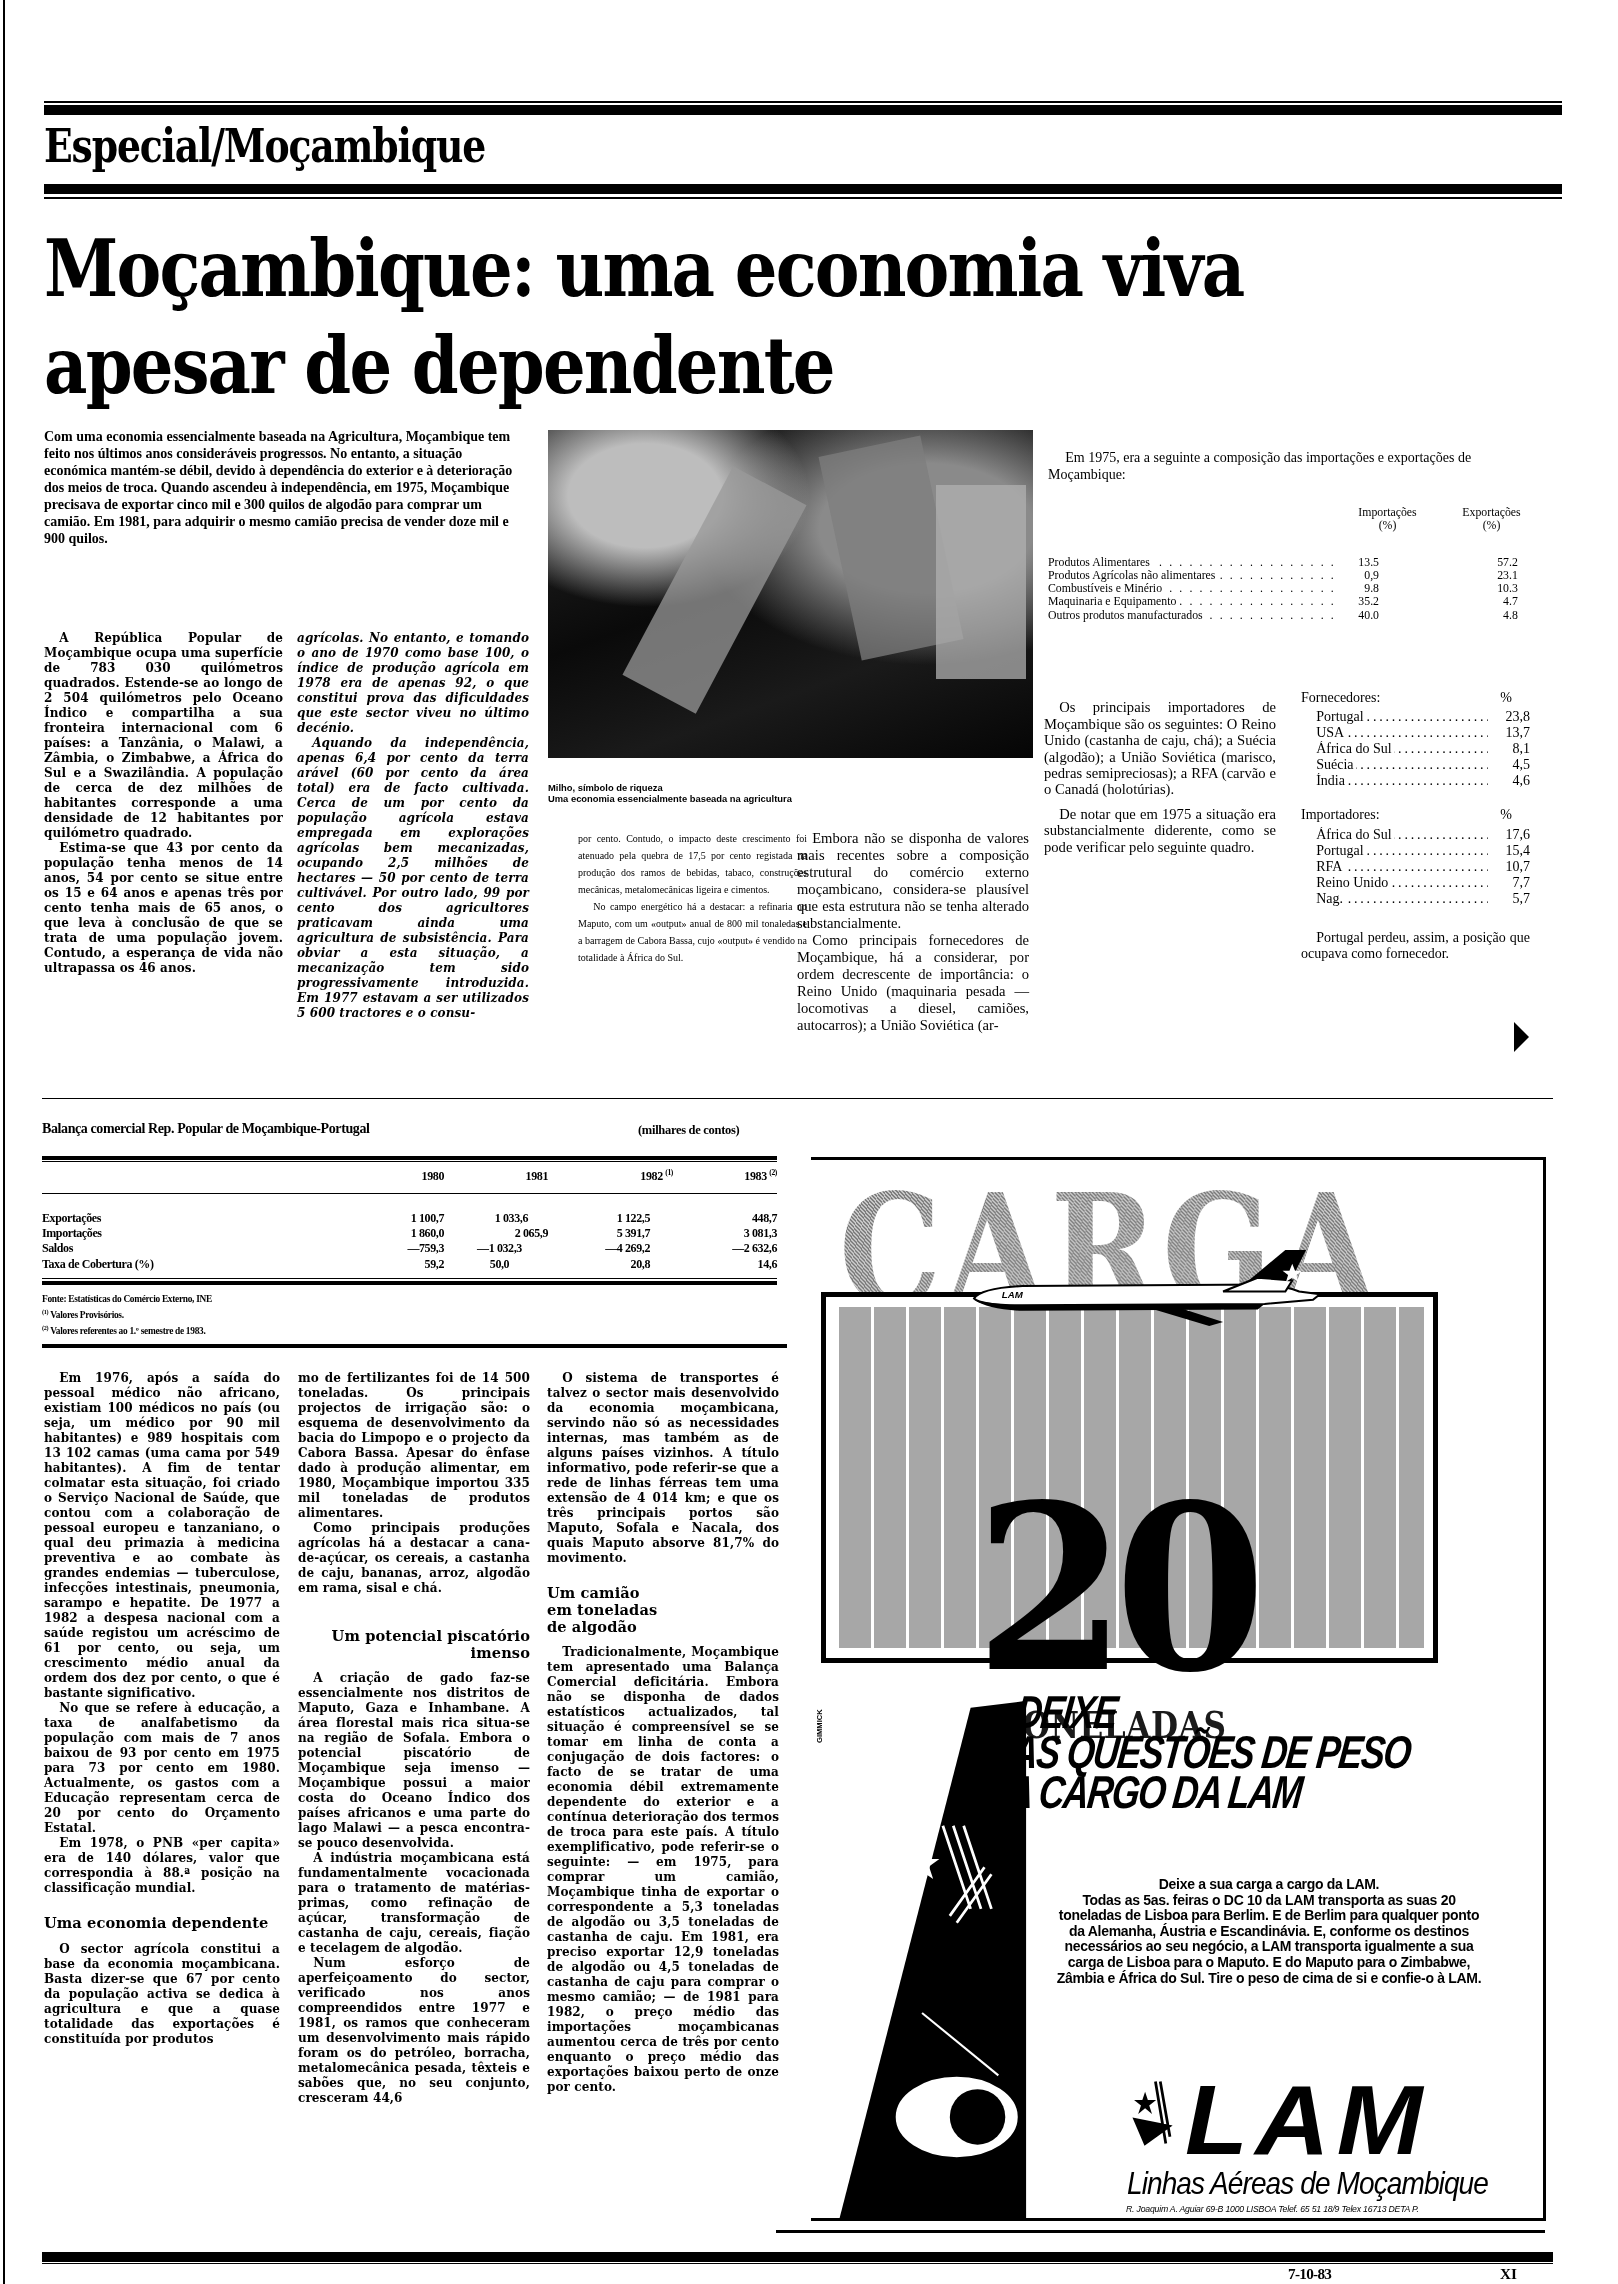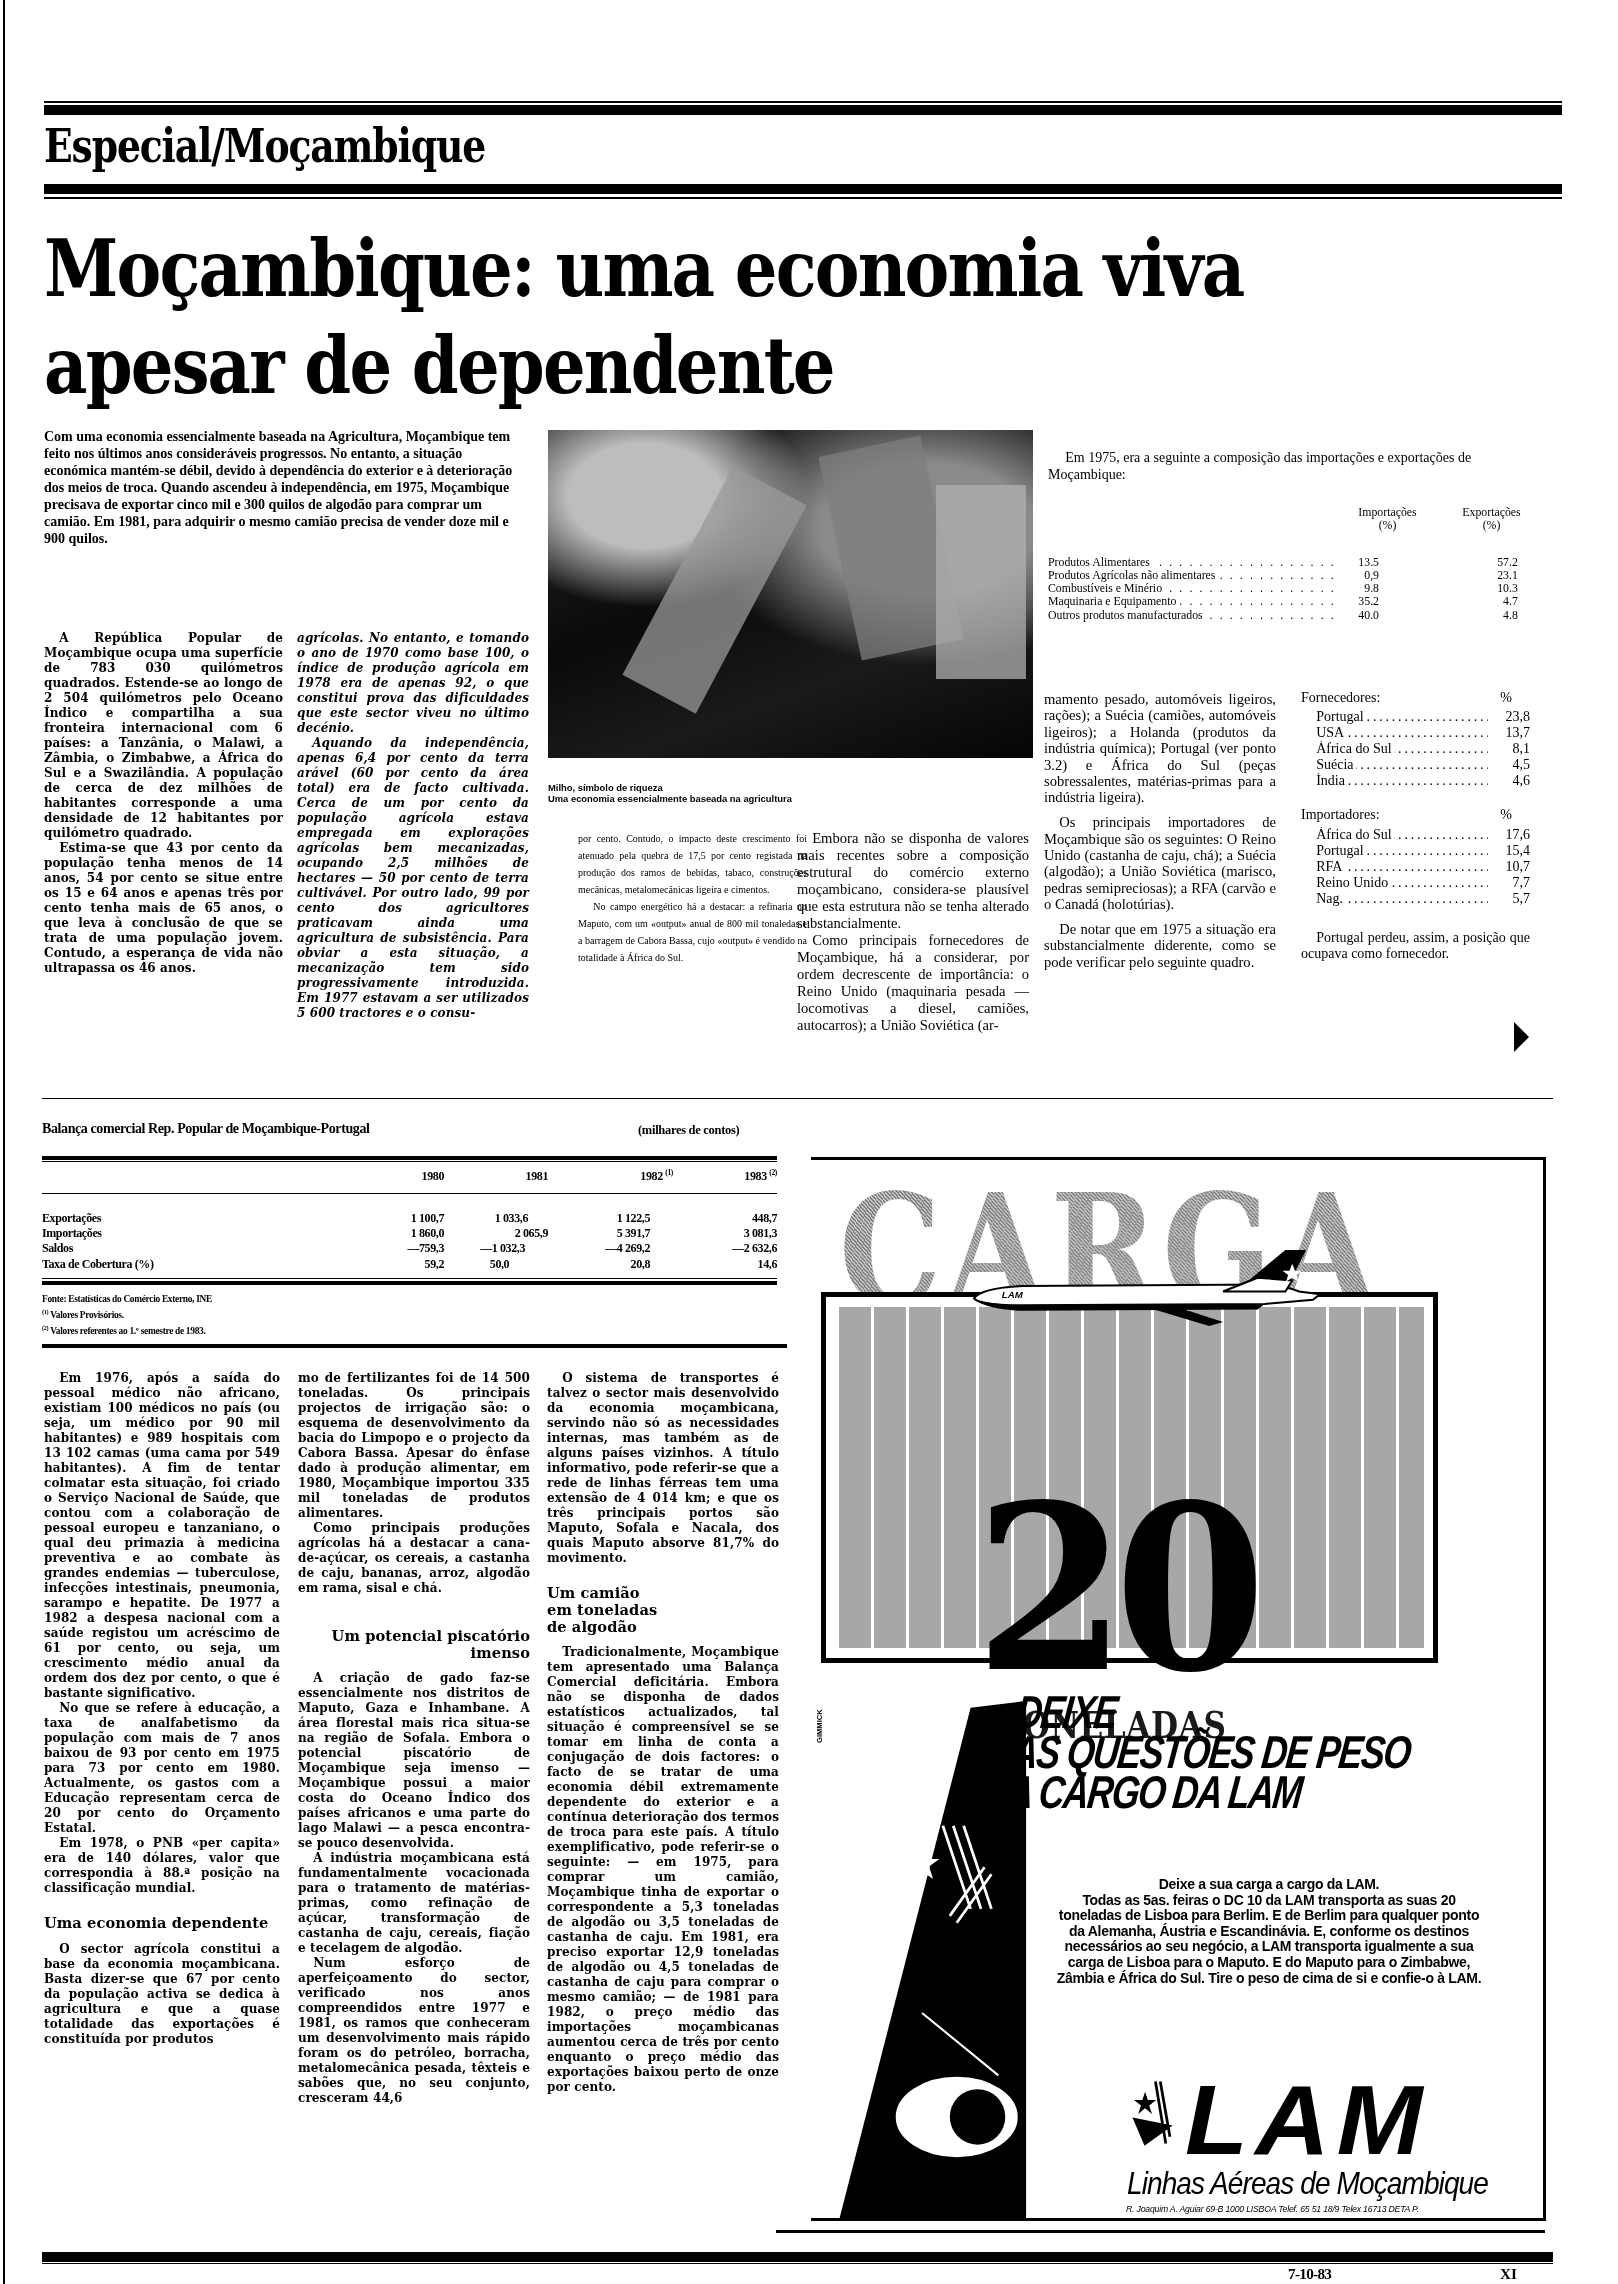--- a/index.html
+++ b/index.html
@@ -125,21 +125,20 @@
 </div>
 <div class="col cond" style="left:578px;top:830px;width:229px;font-size:10px;line-height:17px;">
   <p style="text-indent:0">por cento. Contudo, o impacto deste crescimento foi atenuado pela quebra de 17,5 por cento registada na produção dos ramos de bebidas, tabaco, construções mecânicas, metalomecânicas ligeira e cimentos.</p>
   <p>No campo energético há a destacar: a refinaria no Maputo, com um «output» anual de 800 mil tonaledas e a barragem de Cabora Bassa, cujo «output» é vendido na totalidade à África do Sul.</p>
 </div>
 <div class="col cond" style="left:797px;top:830px;width:232px;font-size:14.6px;line-height:17px;">
   <p>Embora não se disponha de valores mais recentes sobre a composição estrutural do comércio externo moçambicano, considera-se plausível que esta estrutura não se tenha alterado substancialmente.</p>
   <p>Como principais fornecedores de Moçambique, há a considerar, por ordem decrescente de importância: o Reino Unido (maquinaria pesada — locomotivas a diesel, camiões, autocarros); a União Soviética (ar-</p>
 </div>
 <div class="col cond" style="left:1044px;top:691px;width:232px;font-size:14.6px;line-height:16.4px;">
-  <p style="text-indent:0">mamento pesado, automóveis ligeiros, rações); a Suécia (camiões, automóveis ligeiros); a Holanda (produtos da indústria química); Portugal (ver ponto 3.2) e África do Sul (peças sobressalentes, matérias-primas para a indústria ligeira).</p>
   <p style="margin-top:8.3px">Os principais importadores de Moçambique são os seguintes: O Reino Unido (castanha de caju, chá); a Suécia (algodão); a União Soviética (marisco, pedras semipreciosas); a RFA (carvão e o Canadá (holotúrias).</p>
   <p style="margin-top:8.3px">De notar que em 1975 a situação era substancialmente diderente, como se pode verificar pelo seguinte quadro.</p>
 </div>
 
 <div class="comp-intro">
   <p>Em 1975, era a seguinte a composição das importações e exportações de Moçambique:</p>
 </div>
 <div class="comp-table">
   <div class="hdr" style="left:298px;">
     <div>Importações</div>
@@ -229,21 +228,21 @@
   <div class="brow" style="top:76px;">
     <span class="lab">Importações</span>
     <span class="c" style="left:305px;">1 860,0</span>
     <span class="c" style="left:409px;">2 065,9</span>
     <span class="c" style="left:511px;">5 391,7</span>
     <span class="c" style="left:638px;">3 081,3</span>
   </div>
   <div class="brow" style="top:91px;">
     <span class="lab">Saldos</span>
     <span class="c" style="left:305px;">—759,3</span>
-    <span class="c" style="left:386px;">—1 032,3</span>
+    <span class="c" style="left:409px;text-align:center;">—1 032,3</span>
     <span class="c" style="left:511px;">—4 269,2</span>
     <span class="c" style="left:638px;">—2 632,6</span>
   </div>
   <div class="brow" style="top:107px;">
     <span class="lab">Taxa de Cobertura (%)</span>
     <span class="c" style="left:305px;">59,2</span>
     <span class="c" style="left:409px;text-align:center;">50,0</span>
     <span class="c" style="left:511px;">20,8</span>
     <span class="c" style="left:638px;">14,6</span>
   </div>

